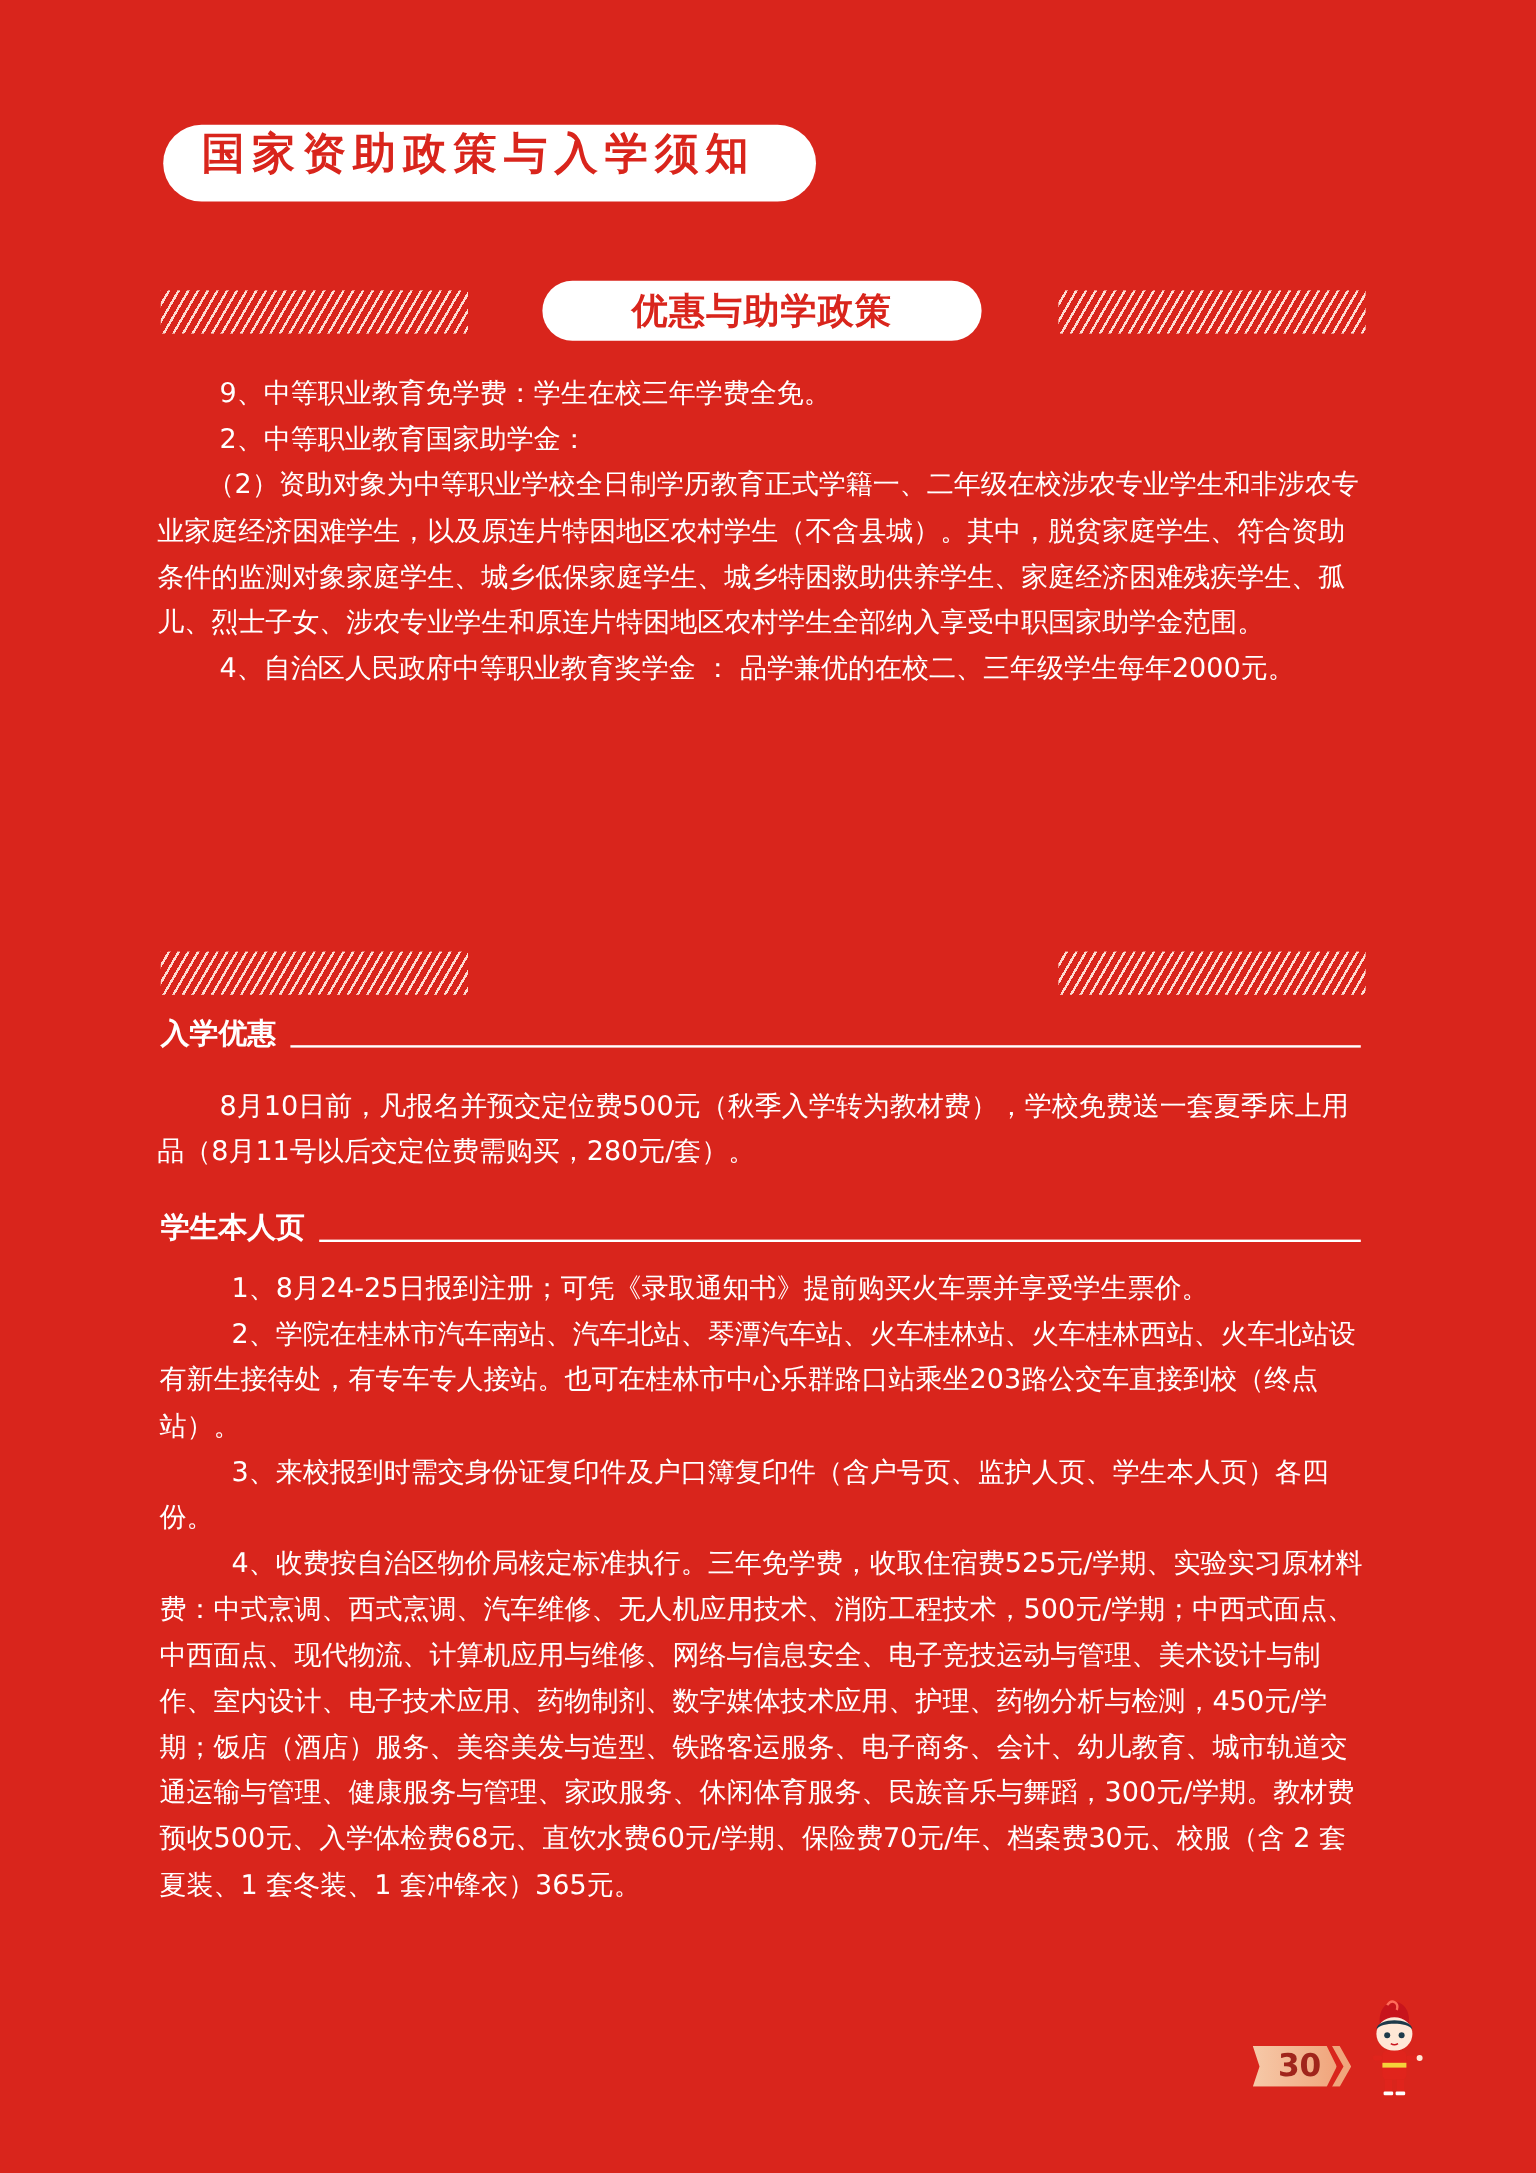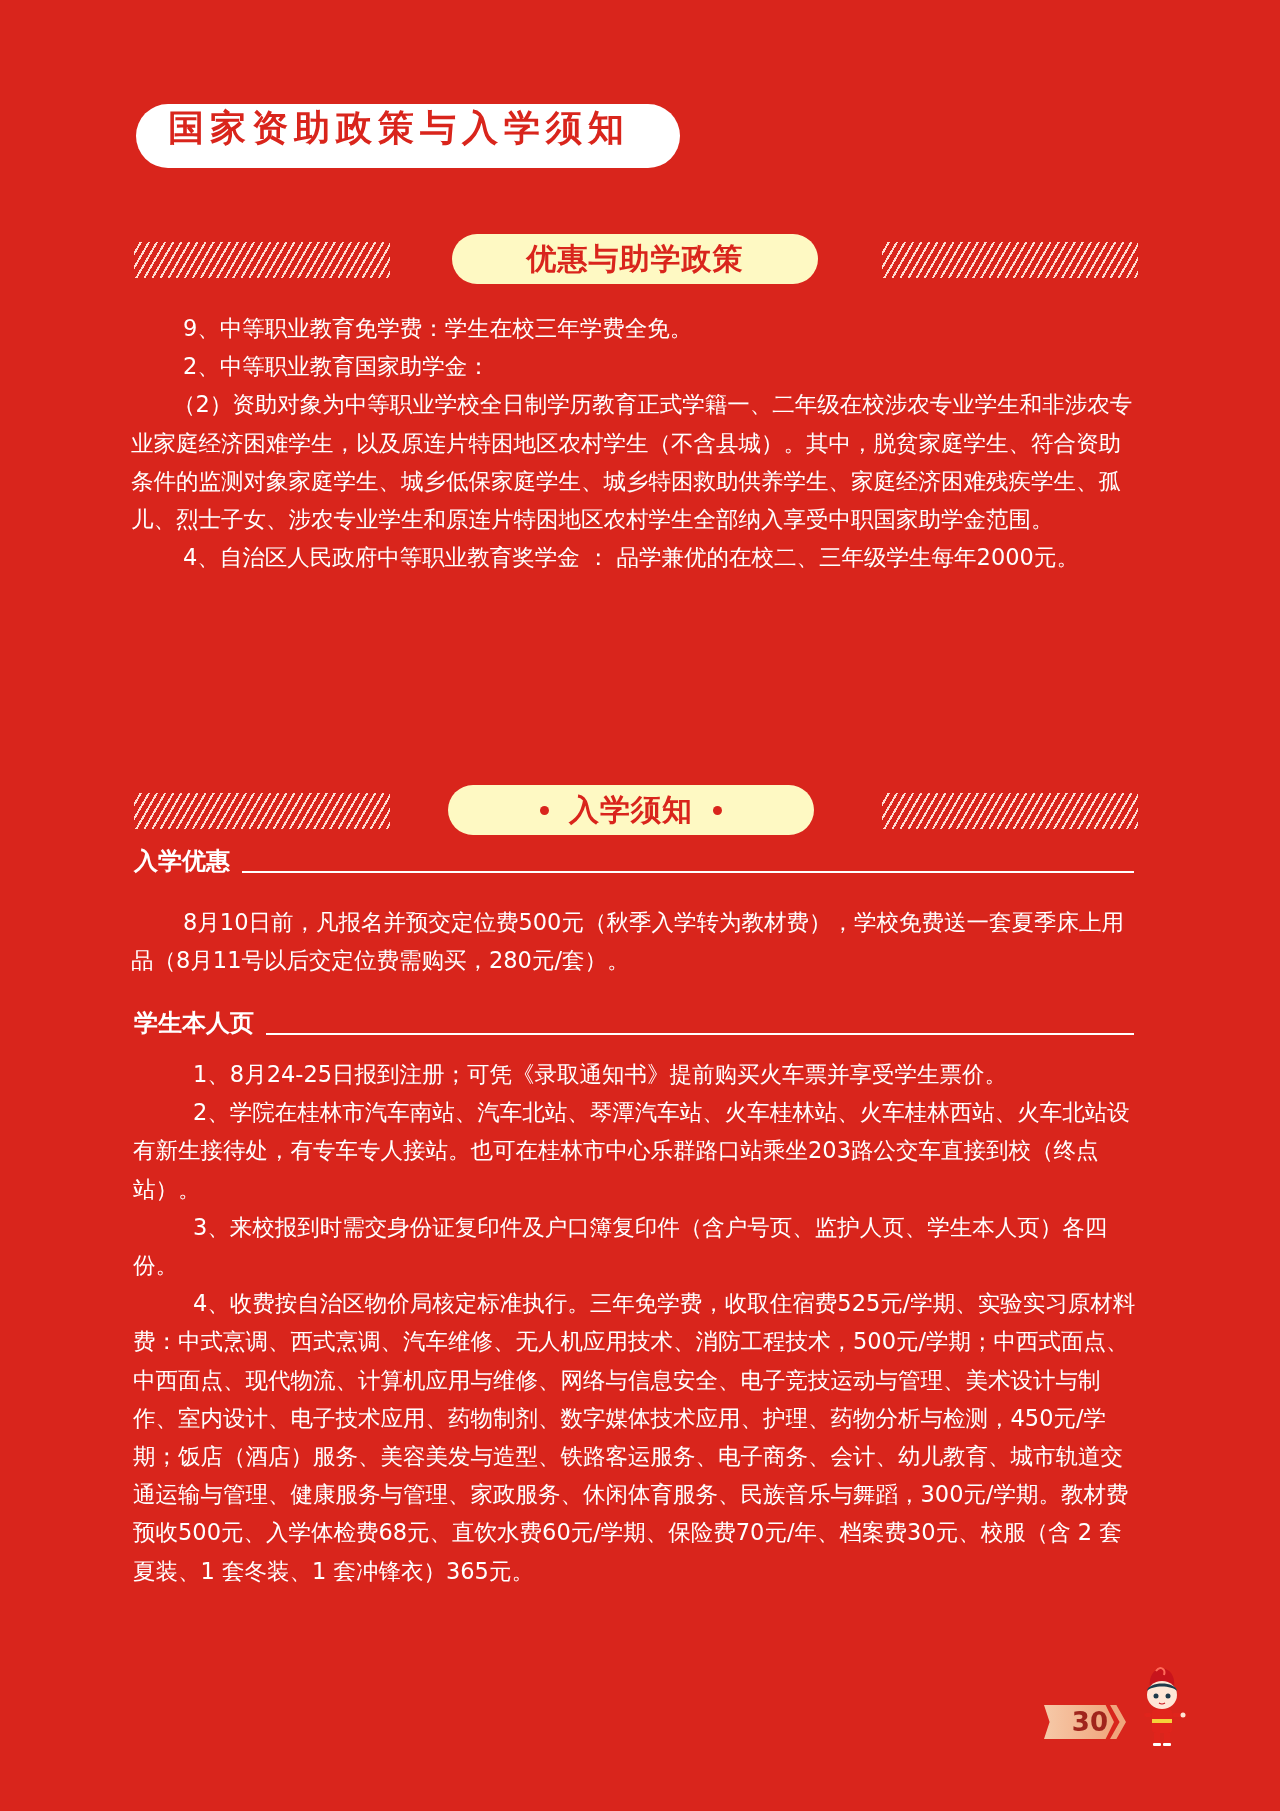--- a/index.html
+++ b/index.html
@@ -27,21 +27,21 @@
     position: absolute; top: 8px; width: 256px; height: 36px;
     background: repeating-linear-gradient(
       120deg,
       transparent 0px, transparent 5px,
       rgba(255,230,220,0.95) 5px, rgba(255,230,220,0.95) 7px);
   }
   .stripes.left { left: 0; }
   .stripes.right { right: 0; }
   .section-pill {
     position: absolute; left: 318px; top: 0; width: 366px; height: 50px;
-    background: #fef9c3; border-radius: 25px;
+    background: #ffffff; border-radius: 25px;
     display: flex; align-items: center; justify-content: center;
   }
   .section-pill span {
     color: #d9251c; font-weight: bold; font-size: 30px; letter-spacing: 1px;
   }
   .section-pill .dot {
     display: inline-block; width: 9px; height: 9px; border-radius: 50%;
     background: #d9251c; margin: 0 20px;
   }
 
@@ -74,21 +74,21 @@
     position: absolute; left: 0; top: 0; width: 70px; height: 34px;
     background: linear-gradient(90deg, #f6c9a8, #f0a57c);
     clip-path: polygon(0 0, 88% 0, 100% 50%, 88% 100%, 0 100%, 8% 50%);
   }
   .page-badge .chev-tail {
     position: absolute; left: 66px; top: 0; width: 16px; height: 34px;
     background: #f0a57c;
     clip-path: polygon(0 0, 40% 0, 100% 50%, 40% 100%, 0 100%, 60% 50%);
   }
   .page-badge span {
-    position: absolute; left: 14px; top: 2px; width: 50px; text-align: right;
+    position: absolute; left: 14px; top: 2px; width: 50px; text-align: center;
     color: #a0251c; font-weight: bold; font-size: 26px; line-height: 30px;
   }
 
   .mascot { position: absolute; left: 1132px; top: 1665px; width: 60px; height: 90px; }
 </style>
 </head>
 <body>
 
 <div class="page">
 
@@ -106,25 +106,20 @@
 
   <div class="body-text" style="top:309px;">
     <p class="indent1">9、中等职业教育免学费：学生在校三年学费全免。</p>
     <p class="indent1">2、中等职业教育国家助学金：</p>
     <p class="indent2">（2）资助对象为中等职业学校全日制学历教育正式学籍一、二年级在校涉农专业学生和非涉农专业家庭经济困难学生，以及原连片特困地区农村学生（不含县城）。其中，脱贫家庭学生、符合资助条件的监测对象家庭学生、城乡低保家庭学生、城乡特困救助供养学生、家庭经济困难残疾学生、孤儿、烈士子女、涉农专业学生和原连片特困地区农村学生全部纳入享受中职国家助学金范围。</p>
     <p class="indent1">4、自治区人民政府中等职业教育奖学金 ： 品学兼优的在校二、三年级学生每年2000元。</p>
   </div>
 
   <div class="section-header" style="top:785px;">
     <div class="stripes left"></div>
-    <div class="section-pill" style="left:314px;">
-      <i class="dot"></i>
-      <span>入学须知</span>
-      <i class="dot"></i>
-    </div>
     <div class="stripes right"></div>
   </div>
 
   <div class="sub-heading" style="top:842px;">
     <span>入学优惠</span>
     <div class="rule"></div>
   </div>
   <div class="body-text" style="top:903px;">
     <p class="indent1">8月10日前，凡报名并预交定位费500元（秋季入学转为教材费），学校免费送一套夏季床上用品（8月11号以后交定位费需购买，280元/套）。</p>
   </div>

